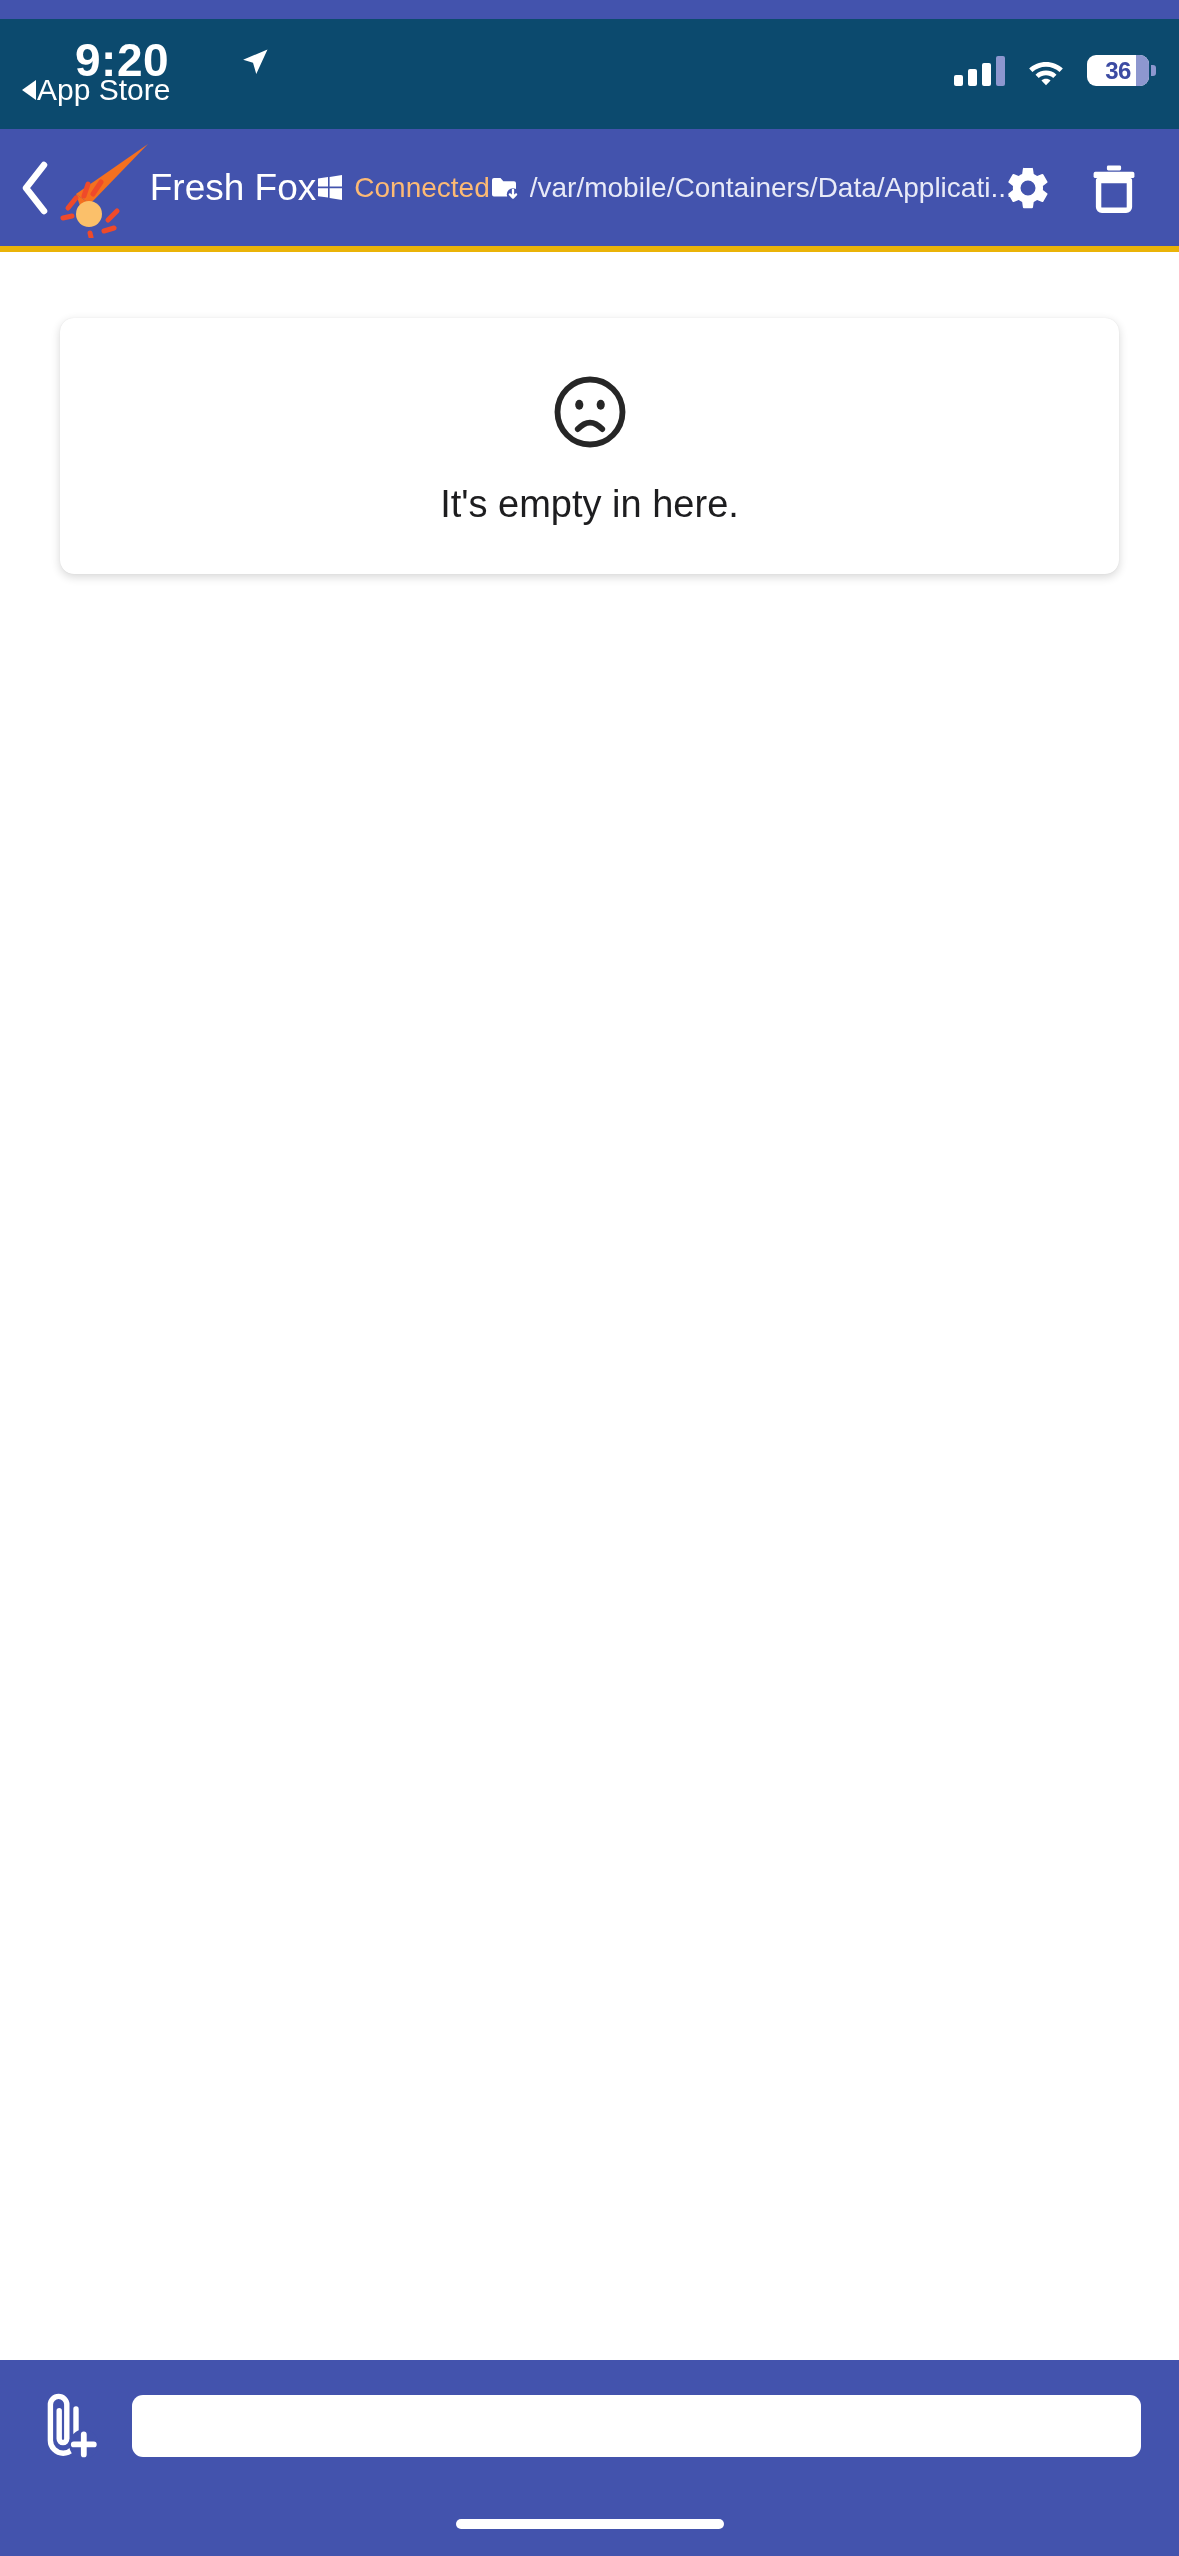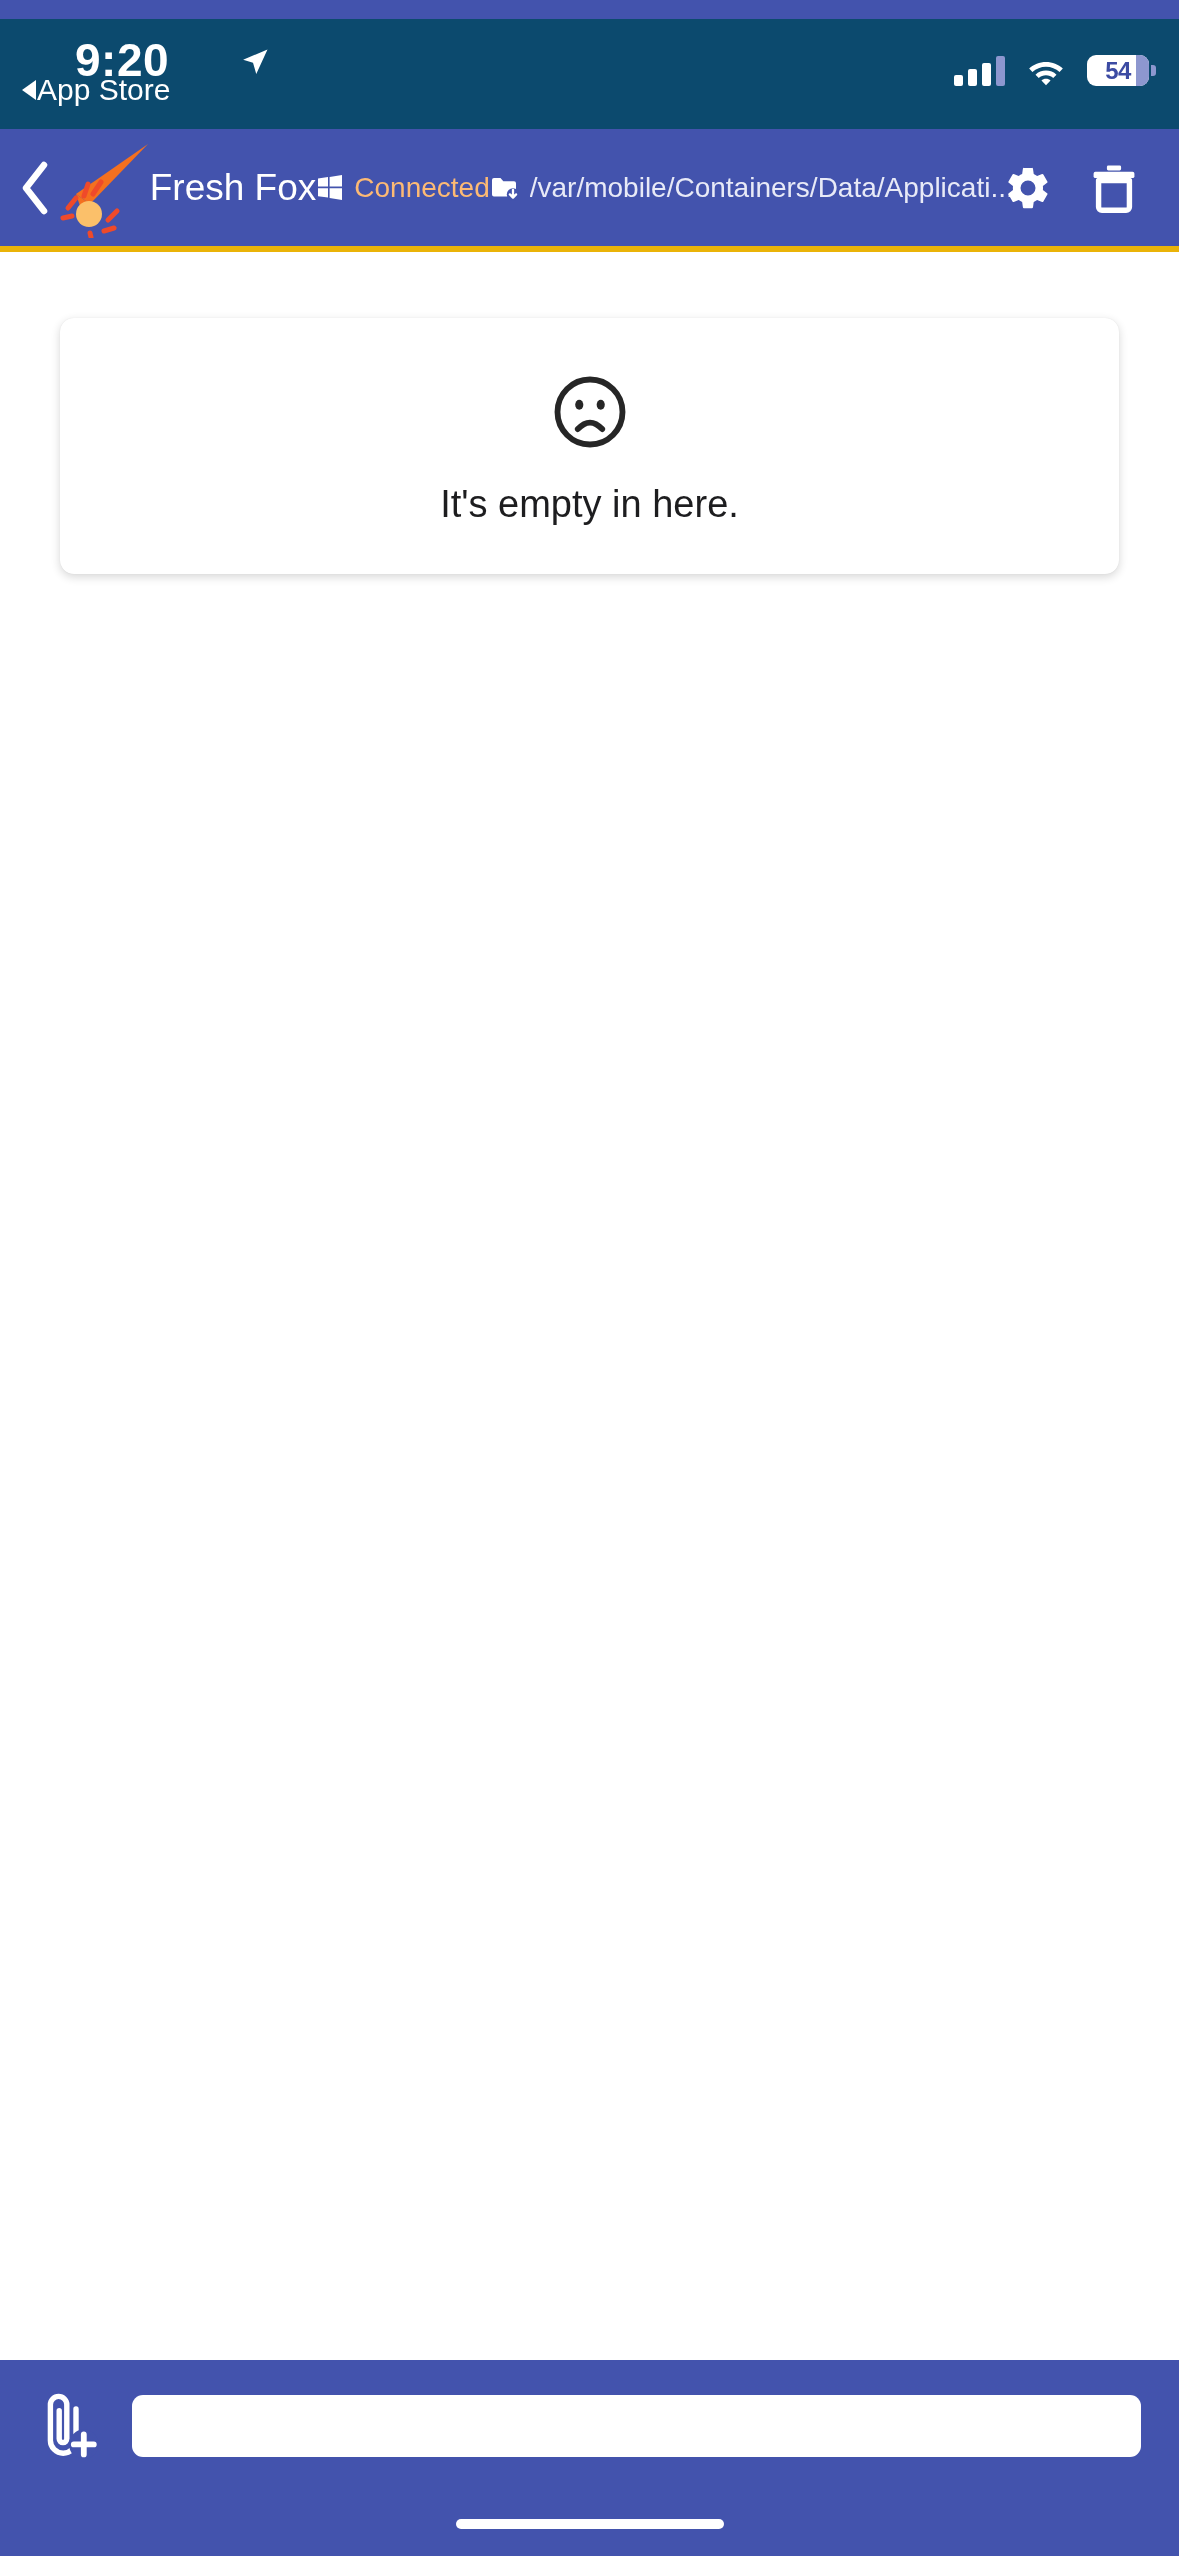--- a/index.html
+++ b/index.html
@@ -204,21 +204,21 @@
           <i></i>
           <i></i>
       </span>
       <svg class="wifi" viewBox="0 0 30 22">
         <path d="M15 3.2c5.1 0 9.8 1.9 13.3 5.1l-2.6 2.7C22.8 8.3 19.1 6.8 15 6.8S7.2 8.3 4.3 11L1.7 8.3C5.2 5.1 9.9 3.2 15 3.2z" fill="#ffffff"></path>
         <path d="M15 9.9c3.2 0 6.1 1.2 8.3 3.2l-2.6 2.7c-1.5-1.4-3.5-2.2-5.7-2.2s-4.2.8-5.7 2.2l-2.6-2.7C8.9 11.1 11.8 9.9 15 9.9z" fill="#ffffff"></path>
         <path d="M15 16.4c1.4 0 2.7.5 3.6 1.4L15 21.4l-3.6-3.6c.9-.9 2.2-1.4 3.6-1.4z" fill="#ffffff"></path>
       </svg>
       <span class="battery">
         <span class="battery-cap"></span>
-        <span>54</span>
+        <span>36</span>
       </span>
     </div>
   </div>
 
   <div class="appbar">
 
     <div class="back-chevron">
       <svg width="30" height="54" viewBox="0 0 30 54">
         <path d="M24 4 L6 27 L24 50" fill="none" stroke="#ffffff" stroke-width="6.5" stroke-linecap="round" stroke-linejoin="round"></path>
       </svg>

